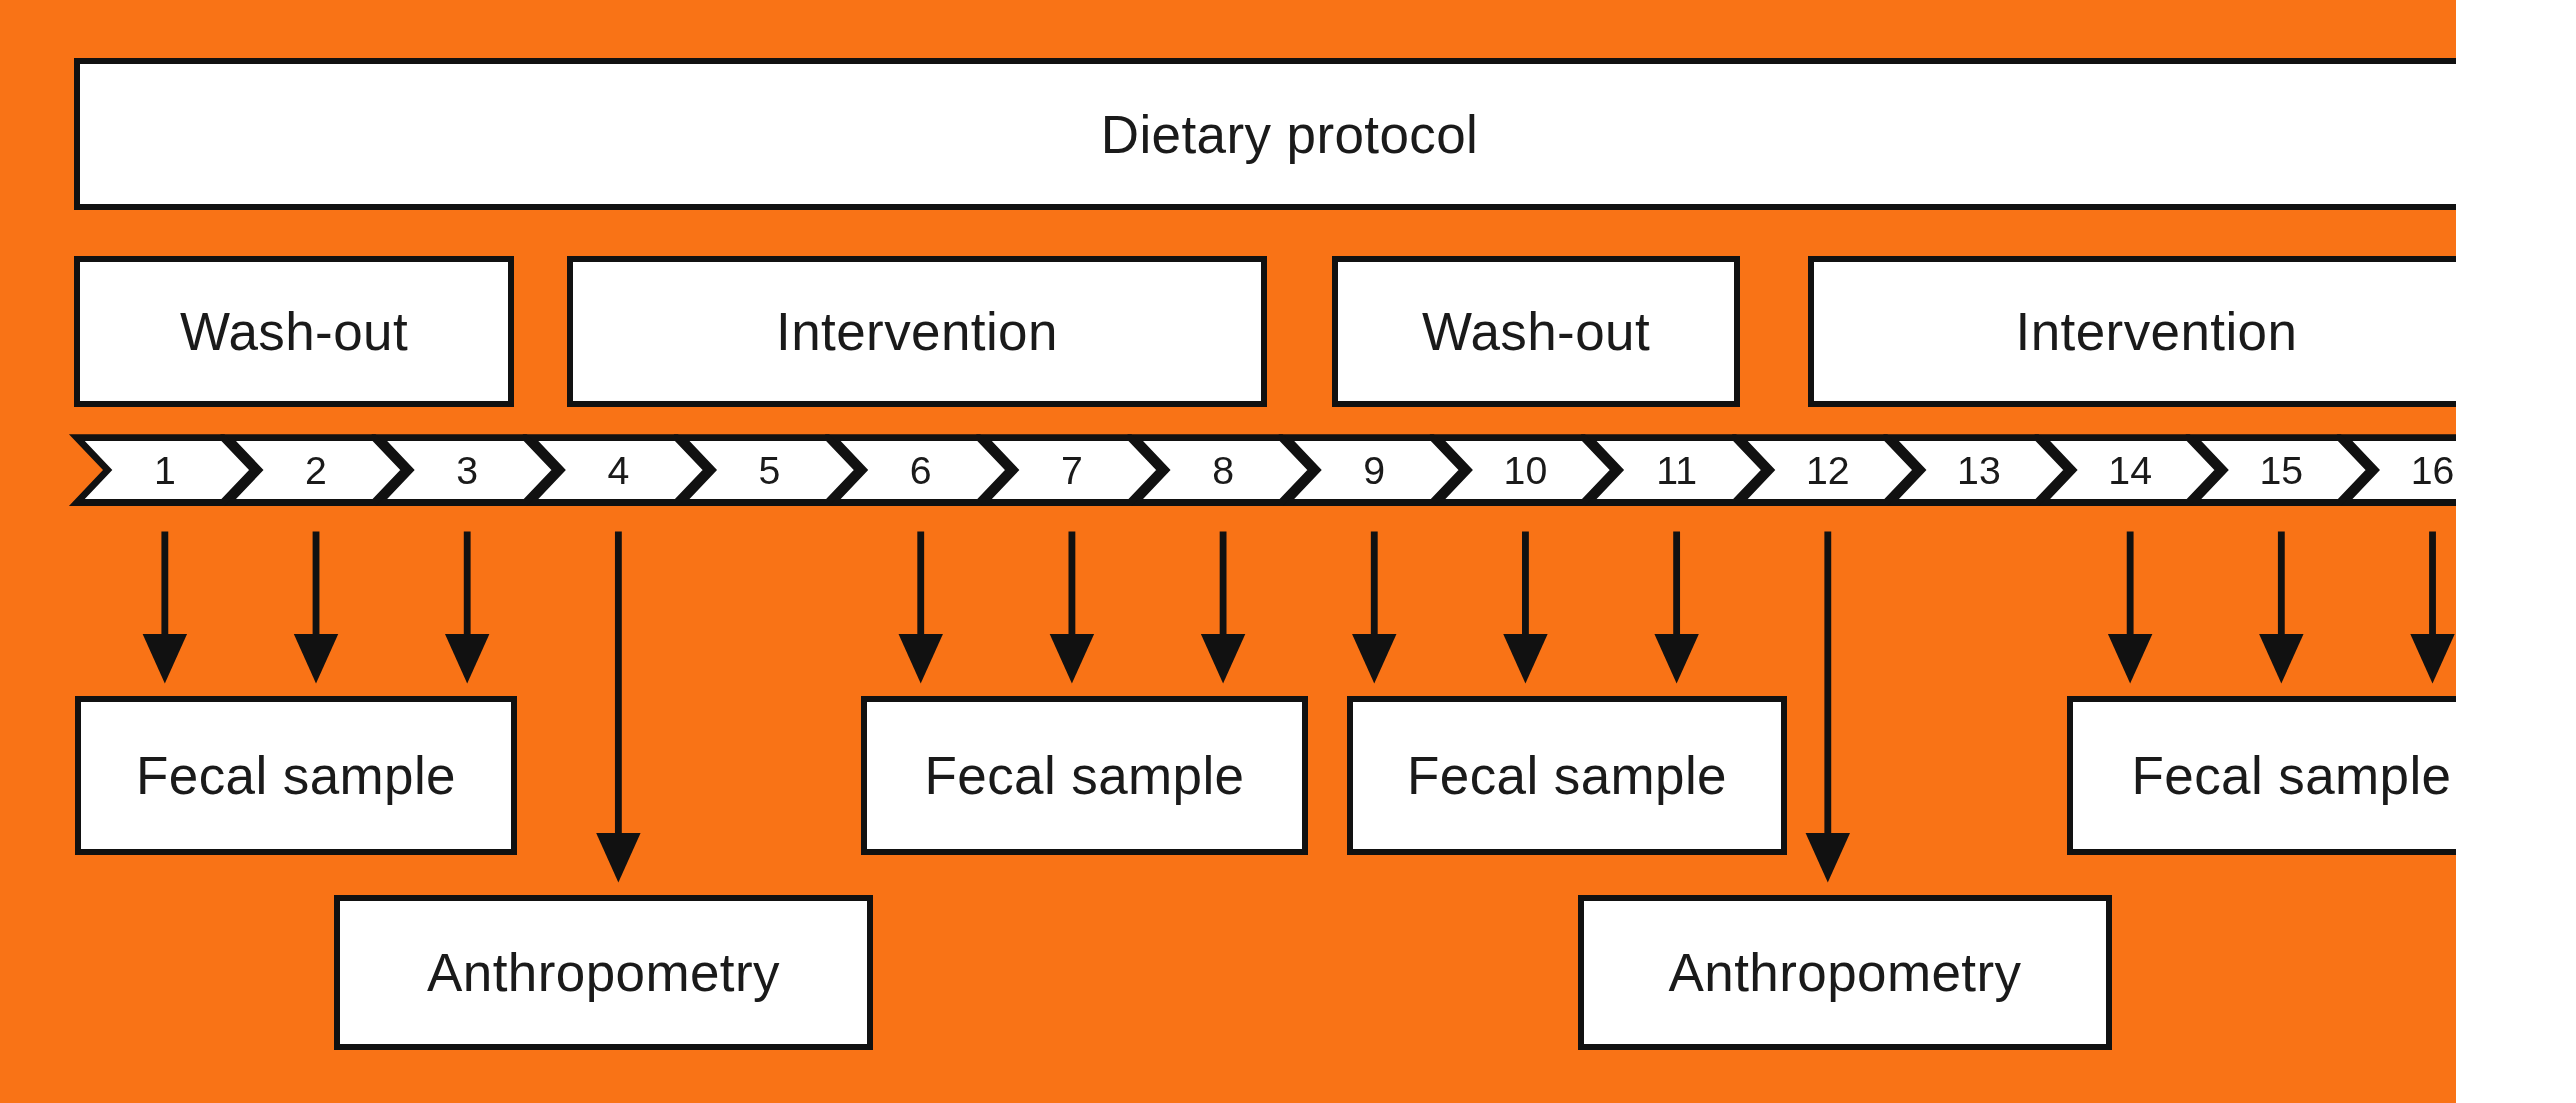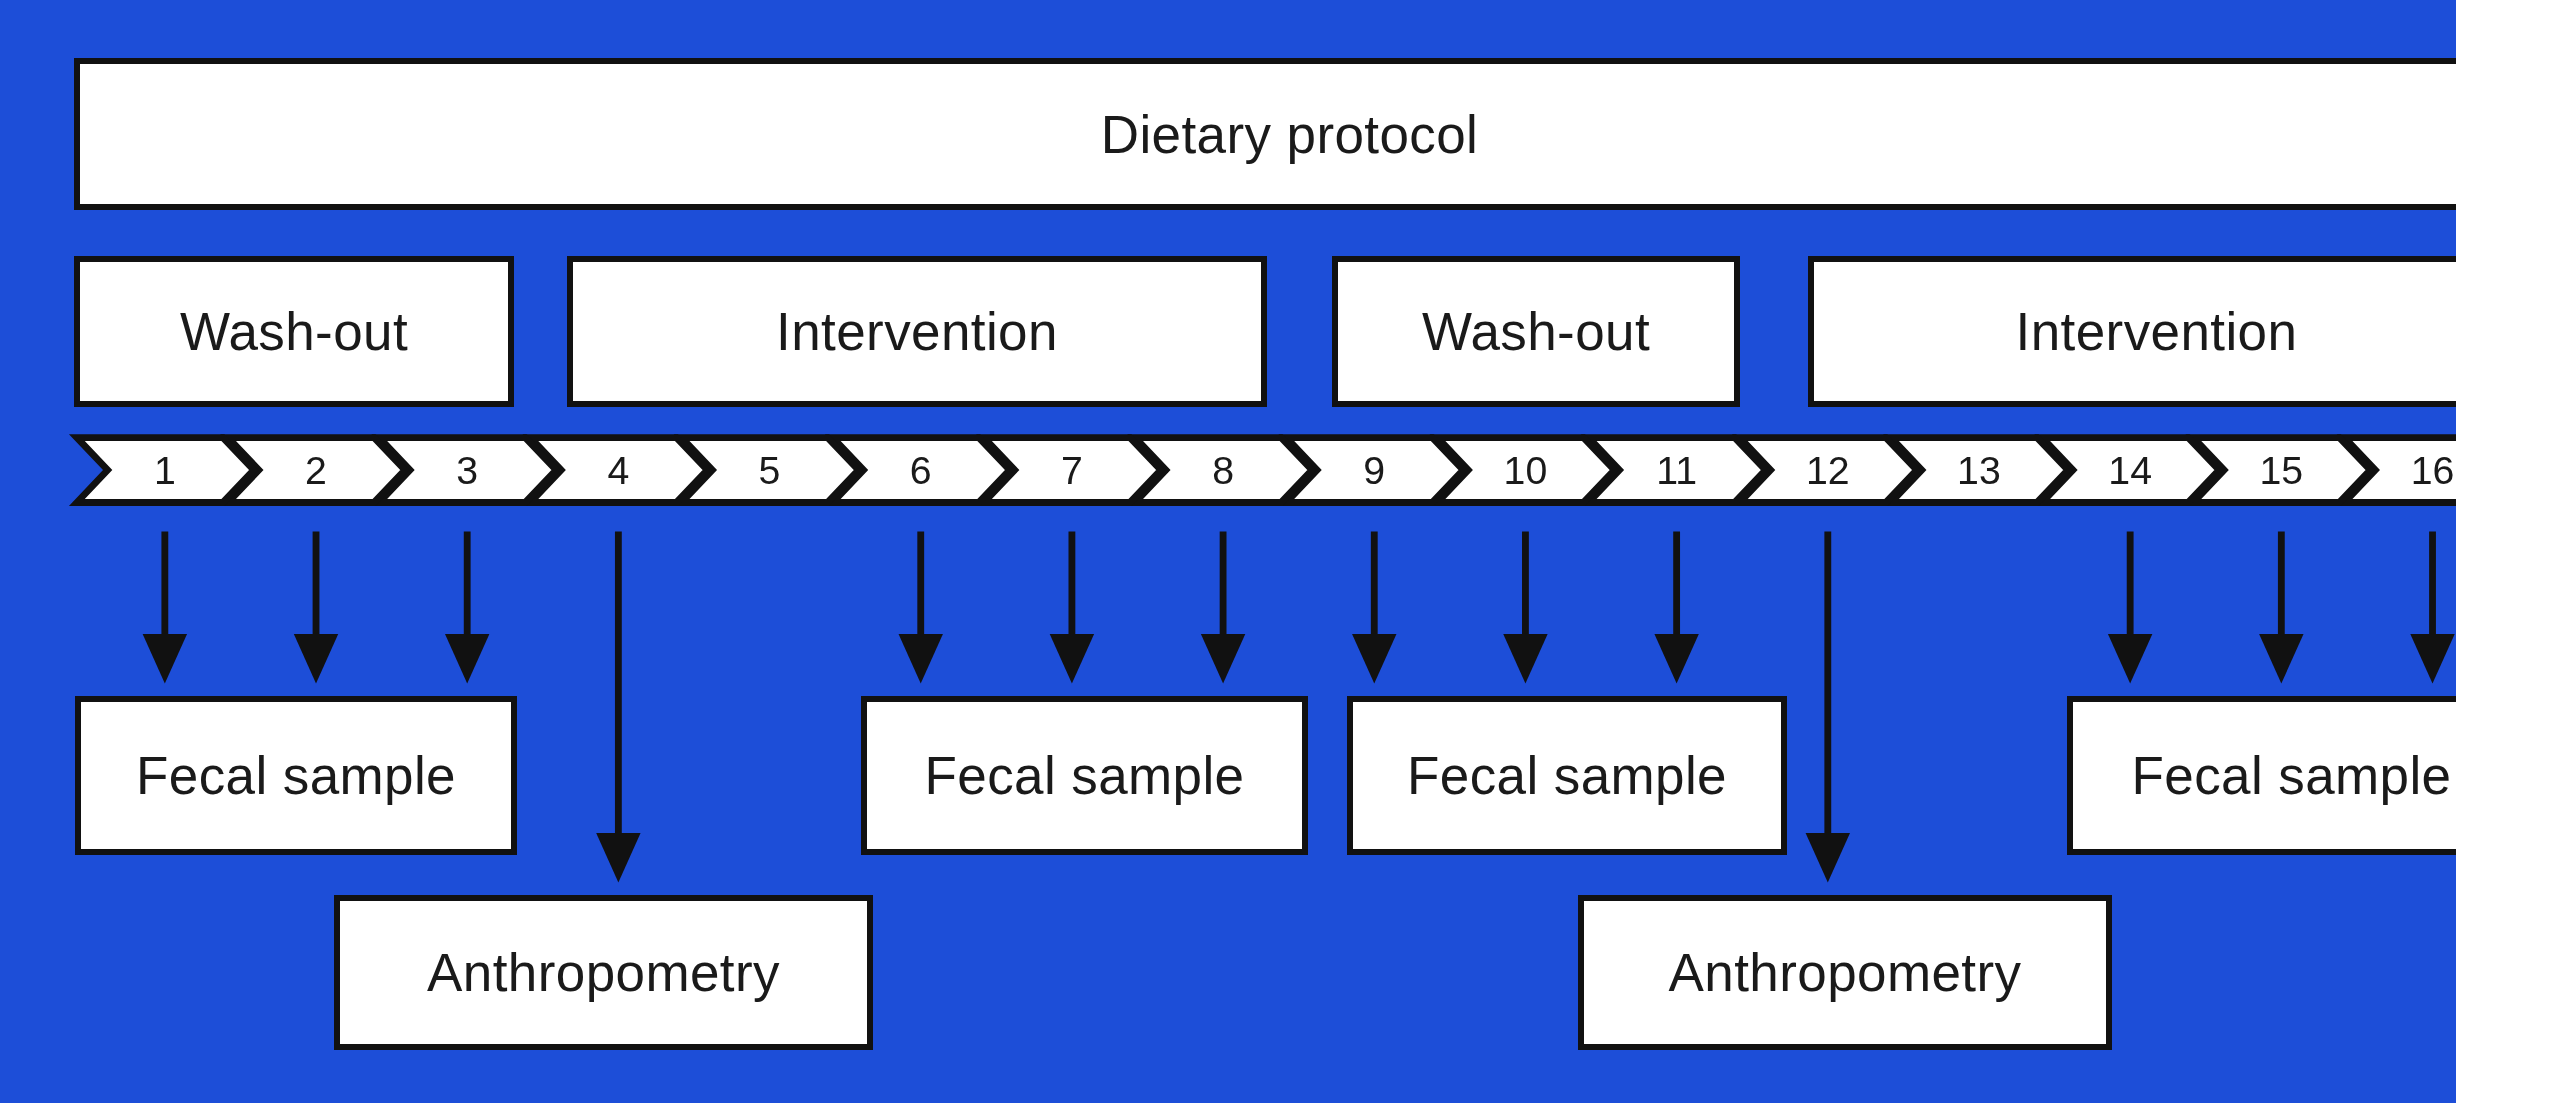--- a/index.html
+++ b/index.html
@@ -5,21 +5,21 @@
   html, body {
     margin: 0;
     padding: 0;
     background: #ffffff;
     font-family: "Liberation Sans", sans-serif;
   }
   .stage {
     position: relative;
     width: 2456px;
     height: 1104px;
-    background: #1d4ed8;
+    background: #f97316;
     overflow: hidden;
   }
   .bx {
     position: absolute;
     box-sizing: border-box;
     border: 6.8px solid #111111;
     background: #ffffff;
     display: flex;
     align-items: center;
     justify-content: center;

